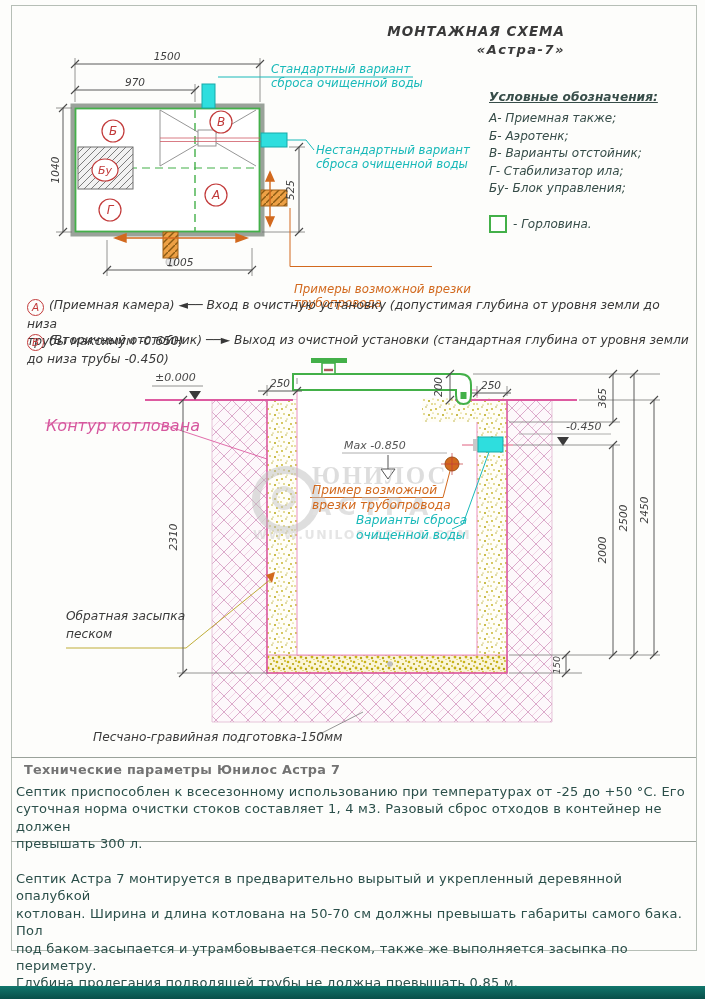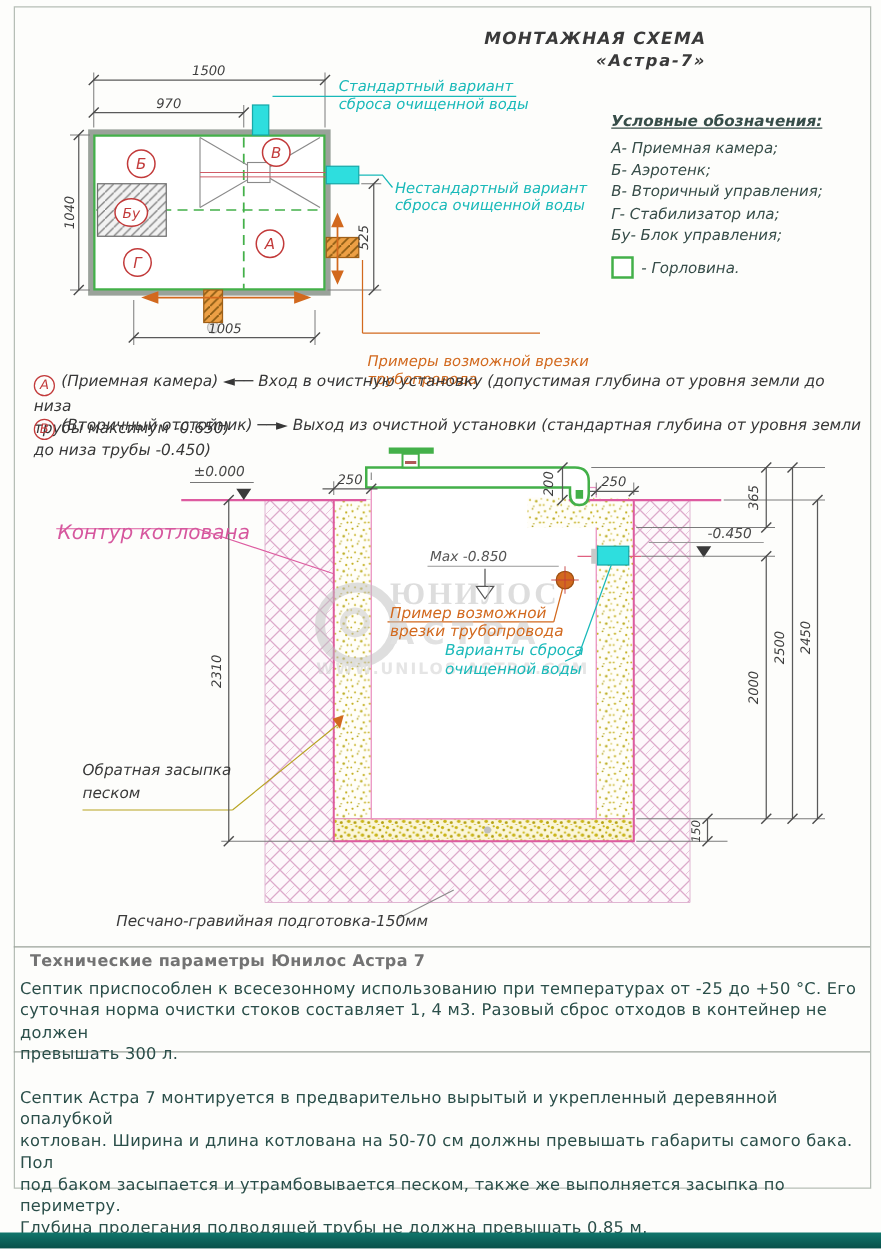--- a/index.html
+++ b/index.html
@@ -11,21 +11,21 @@
   .orange{color:#d2691e;}
   .magenta{color:#d6579e;}
   .dark{color:#3a3a3a;}
   .title-block{position:absolute;left:340px;top:23px;width:225px;text-align:right;
     font-style:italic;font-weight:bold;color:#3a3a3a;}
   .title-l1{font-size:13.5px;letter-spacing:1px;}
   .title-l2{font-size:13px;margin-top:3px;letter-spacing:1.5px;}
   .legend{position:absolute;left:489px;top:90px;width:185px;color:#374d49;font-style:italic;}
   .legend-title{font-size:12.2px;font-weight:bold;text-decoration:underline;margin-bottom:7px;}
   .legend-item{font-size:12px;margin-bottom:3.5px;white-space:nowrap;}
-  .legend-gorl{display:flex;align-items:center;font-size:12px;margin-top:10px;}
+  .legend-gorl{display:flex;align-items:center;font-size:12px;margin-top:20px;}
   .gorl-box{display:inline-block;width:14px;height:14px;border:2px solid #43b049;margin-right:6px;background:#fff;}
   .note{position:absolute;left:27px;width:665px;font-size:12.3px;font-style:italic;color:#383838;line-height:1.36;}
   .marker{display:inline-block;width:15px;height:15px;border:1.2px solid #c23a3a;border-radius:50%;
     color:#c23a3a;font-size:10.5px;line-height:15px;text-align:center;font-style:italic;margin-right:5px;vertical-align:-2px;}
   .note-tail{white-space:pre-line;}
   .wm{position:absolute;left:248px;top:442px;width:230px;height:110px;opacity:0.5;}
   .wm-ring{position:absolute;left:4px;top:24px;width:52px;height:52px;border:8px solid #bfbfbf;border-radius:50%;}
   .wm-ring2{position:absolute;left:24px;top:44px;width:14px;height:14px;border:5px solid #c6c6c6;border-radius:50%;}
   .wm-t1{position:absolute;left:64px;top:20px;font-size:25px;font-weight:bold;color:#bdbdbd;letter-spacing:2px;font-family:Liberation Serif, serif;}
   .wm-t2{position:absolute;left:64px;top:50px;font-size:25px;font-weight:bold;color:#c4c4c4;letter-spacing:6px;}
@@ -307,23 +307,23 @@
     <div class="wm-url">WWW.UNILOS-ASTRA.COM</div>
   </div>
 
   <div class="title-block">
     <div class="title-l1">МОНТАЖНАЯ СХЕМА</div>
     <div class="title-l2">«Астра-7»</div>
   </div>
 
   <div class="legend">
     <div class="legend-title">Условные обозначения:</div>
-    <div class="legend-item">А- Приемная камера;</div>
+    <div class="legend-item">А- Приемная также;</div>
     <div class="legend-item">Б- Аэротенк;</div>
-    <div class="legend-item">В- Вторичный управления;</div>
+    <div class="legend-item">В- Варианты отстойник;</div>
     <div class="legend-item">Г- Стабилизатор ила;</div>
     <div class="legend-item">Бу- Блок управления;</div>
     <div class="legend-gorl">
       <span class="gorl-box"></span>
       <span>- Горловина.</span>
     </div>
   </div>
 
   <div class="lbl cyan" style="left:271px;top:62px;font-size:11.8px;">Стандартный вариант
 сброса очищенной воды</div>

